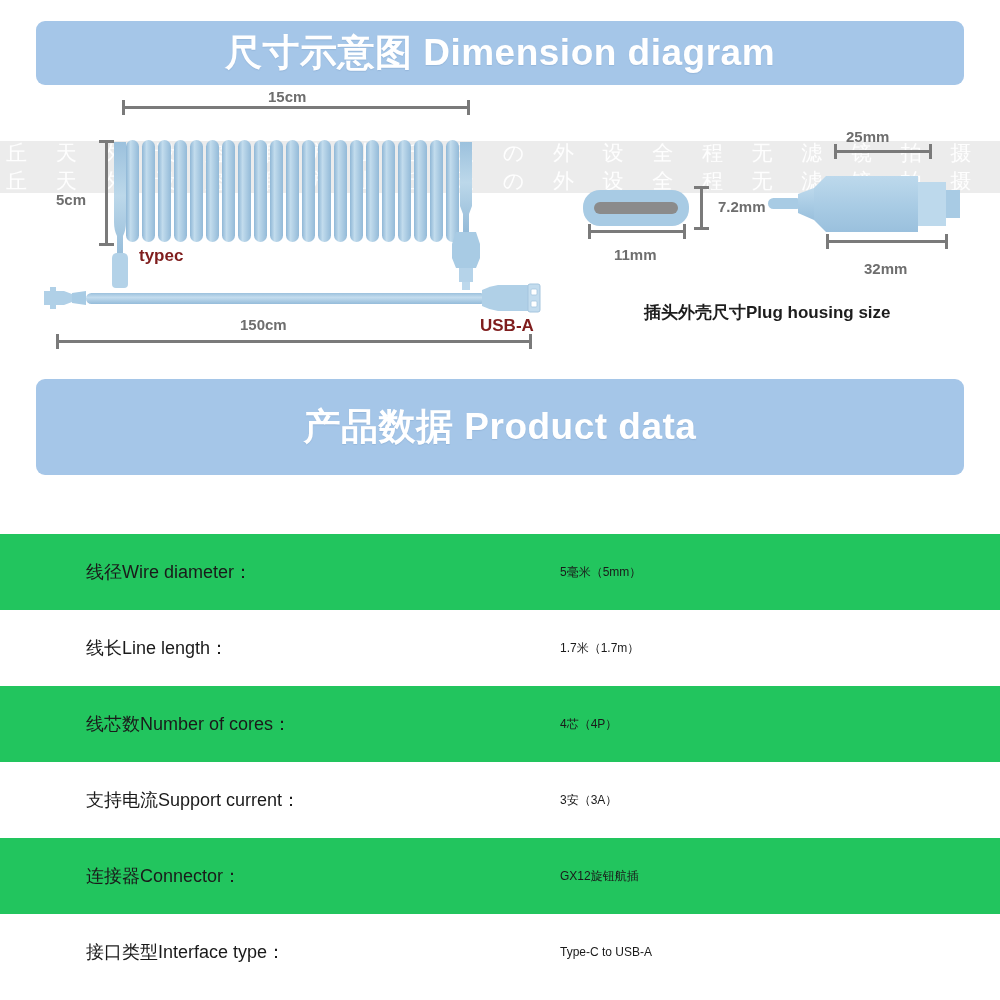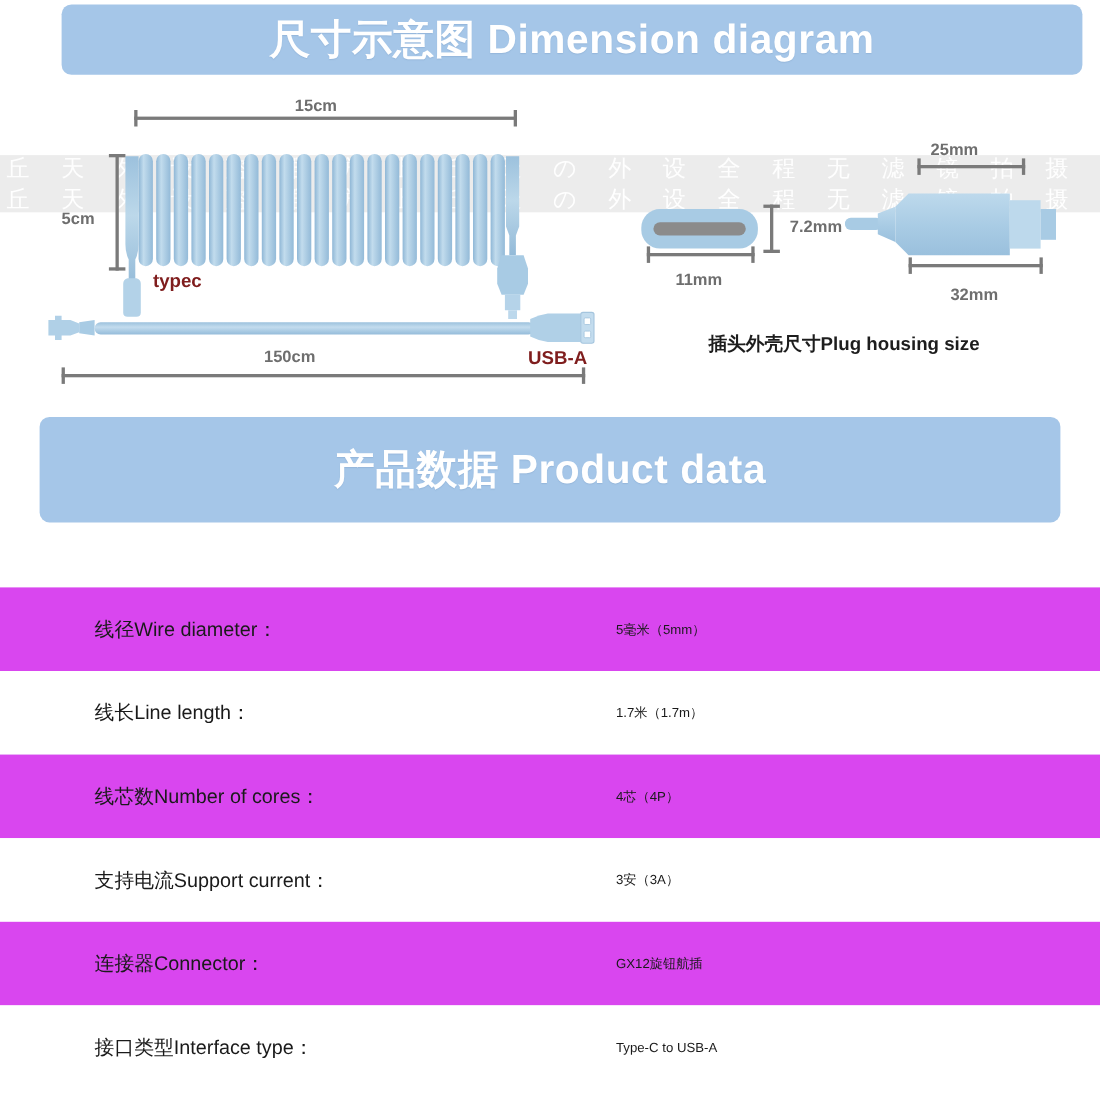--- a/index.html
+++ b/index.html
@@ -71,42 +71,42 @@
   }
   .dim-v::before { top:0; }
   .dim-v::after  { bottom:0; }
 
   
   #table { position:absolute; left:0; top:534px; width:1000px; z-index:9; }
   .trow {
     position:relative; width:1000px; height:76px;
     display:flex; align-items:center;
   }
-  .trow.alt { background:#d946ef; }
+  .trow.alt { background:#22c55e; }
   .trow.plain { background:#ffffff; }
   .tlabel {
     position:absolute; left:86px;
     font-size:18px; color:#1a1a1a; white-space:nowrap;
   }
   .tvalue {
     position:absolute; left:560px;
     font-size:12px; color:#1a1a1a; white-space:nowrap;
   }
 </style>
 </head>
 <body>
 
 <div id="page">
 
   <div class="wm-band grey" style="top:141px; height:52px;">
     <div class="wm-row">丘 天 外 设   盗 難 防 止   丘 天 の 外 设   全 程 无 滤 镜 拍 摄   盗 難 防 止</div>
     <div class="wm-row">丘 天 外 设   盗 難 防 止   丘 天 の 外 设   全 程 无 滤 镜 拍 摄   盗 難 防 止</div>
   </div>
 
-  <div class="banner" style="top:4px; height:64px;margin-left:20px;">
+  <div class="banner" style="top:21px; height:64px;">
     <span class="banner-text">尺寸示意图 Dimension diagram</span>
   </div>
 
   <div id="diagram">
 
     <span class="dim-label" style="left:268px; top:10px;">15cm</span>
     <div class="dim-h" style="left:122px; top:28px; width:348px;"></div>
 
     <span class="dim-label" style="left:56px; top:113px;">5cm</span>
     <div class="dim-v" style="left:105px; top:62px; height:106px;"></div>

